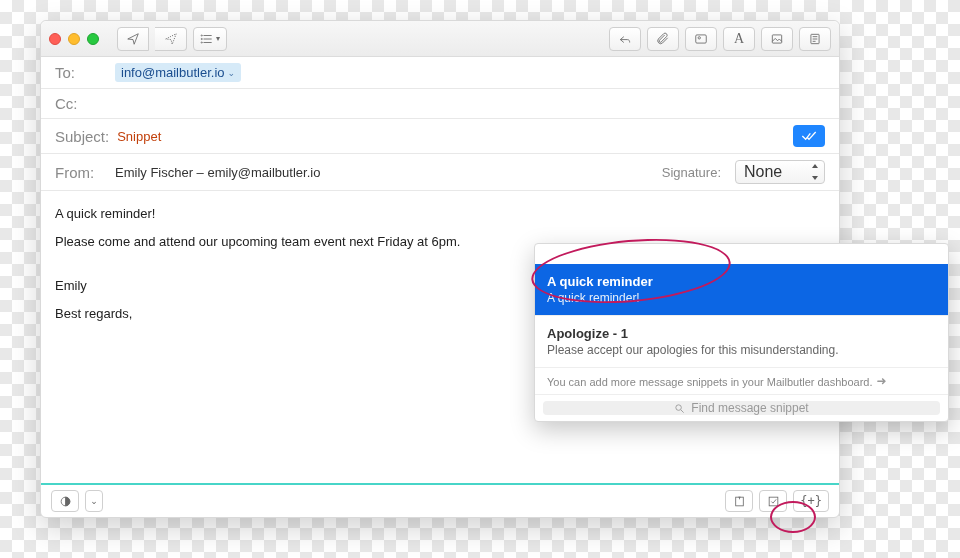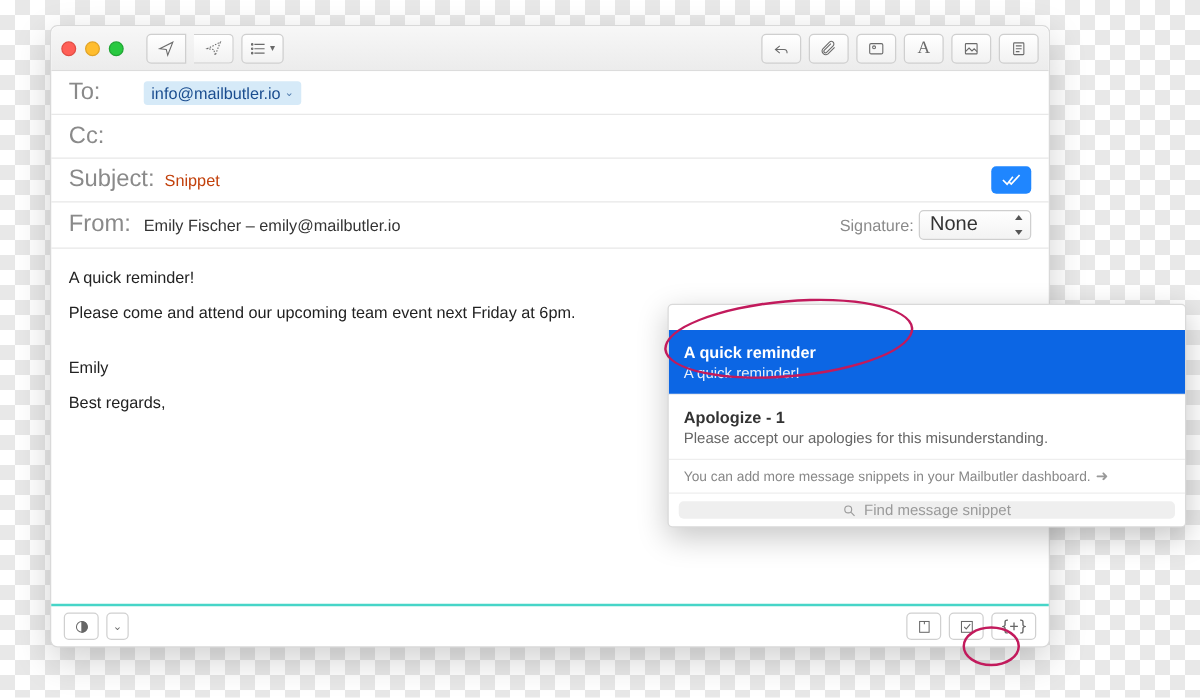--- a/index.html
+++ b/index.html
@@ -52,37 +52,37 @@
   .tbtn svg { width:14px; height:14px; stroke:#6a6a6a; fill:none; stroke-width:1.5; }
   .tbtn.segl{border-top-right-radius:0;border-bottom-right-radius:0;}
   .tbtn.segr{border-top-left-radius:0;border-bottom-left-radius:0;border-left:none;}
   .spacer{flex:1;}
   
   .hdr {
     border-bottom:1px solid #e8e8e8;
     display:flex; align-items:center;
     padding: 6px 14px; min-height:30px; gap:8px;
   }
-  .lbl { color:#8a8a8a; font-size:19px; min-width:52px; }
+  .lbl { color:#8a8a8a; font-size:15px; min-width:52px; }
   .chip {
     background:#d6eaf8; color:#1a4d8f;
     padding:2px 6px; border-radius:3px; font-size:13px;
     display:inline-flex; align-items:center; gap:3px;
   }
   .chip .caret{font-size:9px;color:#4b78ab;}
   .subjval{color:#c2410c;}
   .tracker {
     margin-left:auto;
     width:32px;height:22px;border-radius:4px;
     background:#1f86ff;
     display:flex;align-items:center;justify-content:center;
     color:white;
   }
   .tracker svg{width:16px;height:12px;stroke:white;fill:none;stroke-width:2;}
-  .sigwrap{margin-left:auto;display:flex;align-items:center;gap:4px;}
+  .sigwrap{margin-left:auto;display:flex;align-items:center;gap:14px;}
   .siglbl{color:#8a8a8a;}
   .sigsel{
     border:1px solid #cfcfcf;border-radius:4px;
     background:linear-gradient(#fff,#f3f3f3);
     padding:2px 20px 2px 8px; font-size:16px; color:#333;
     position:relative; min-width:90px;
   }
   .sigsel::after{
     content:""; position:absolute; right:6px; top:3px;
     width:0;height:0;border-left:3px solid transparent;border-right:3px solid transparent;border-bottom:4px solid #555;

